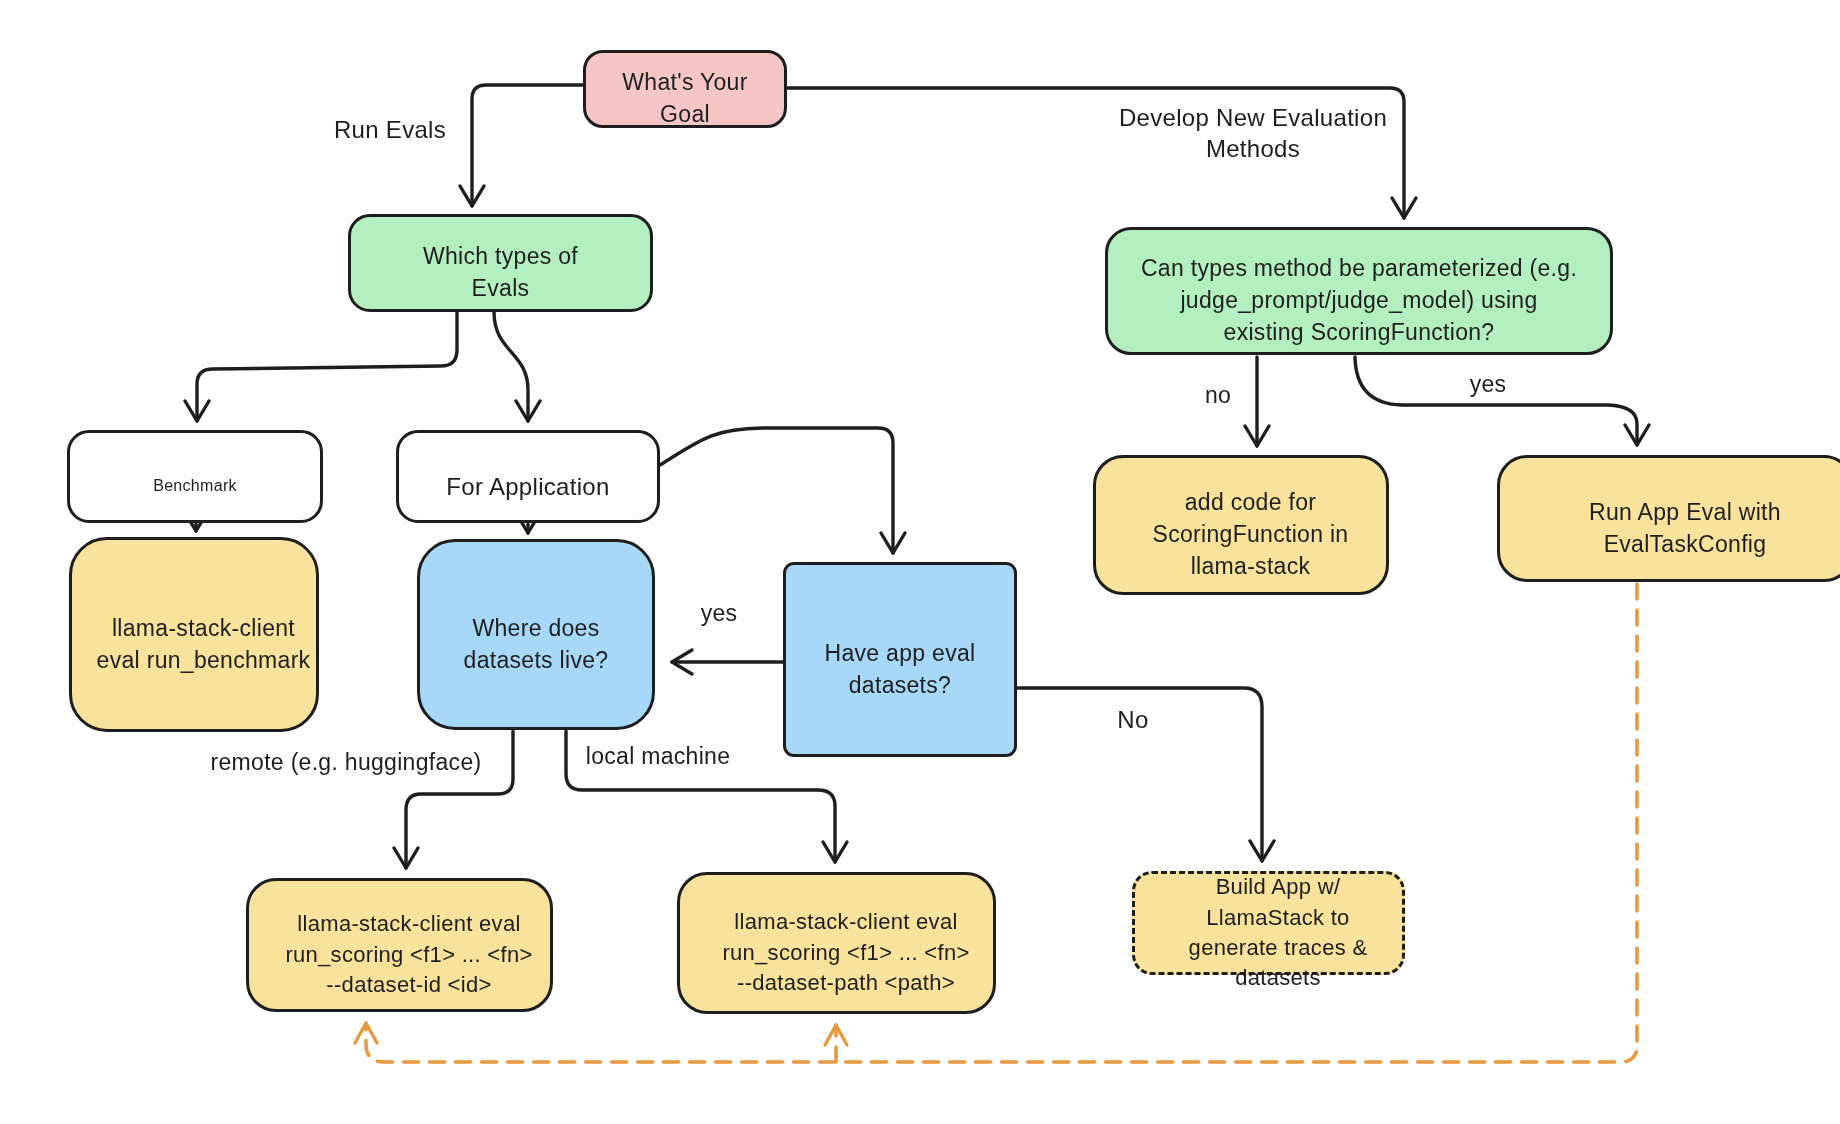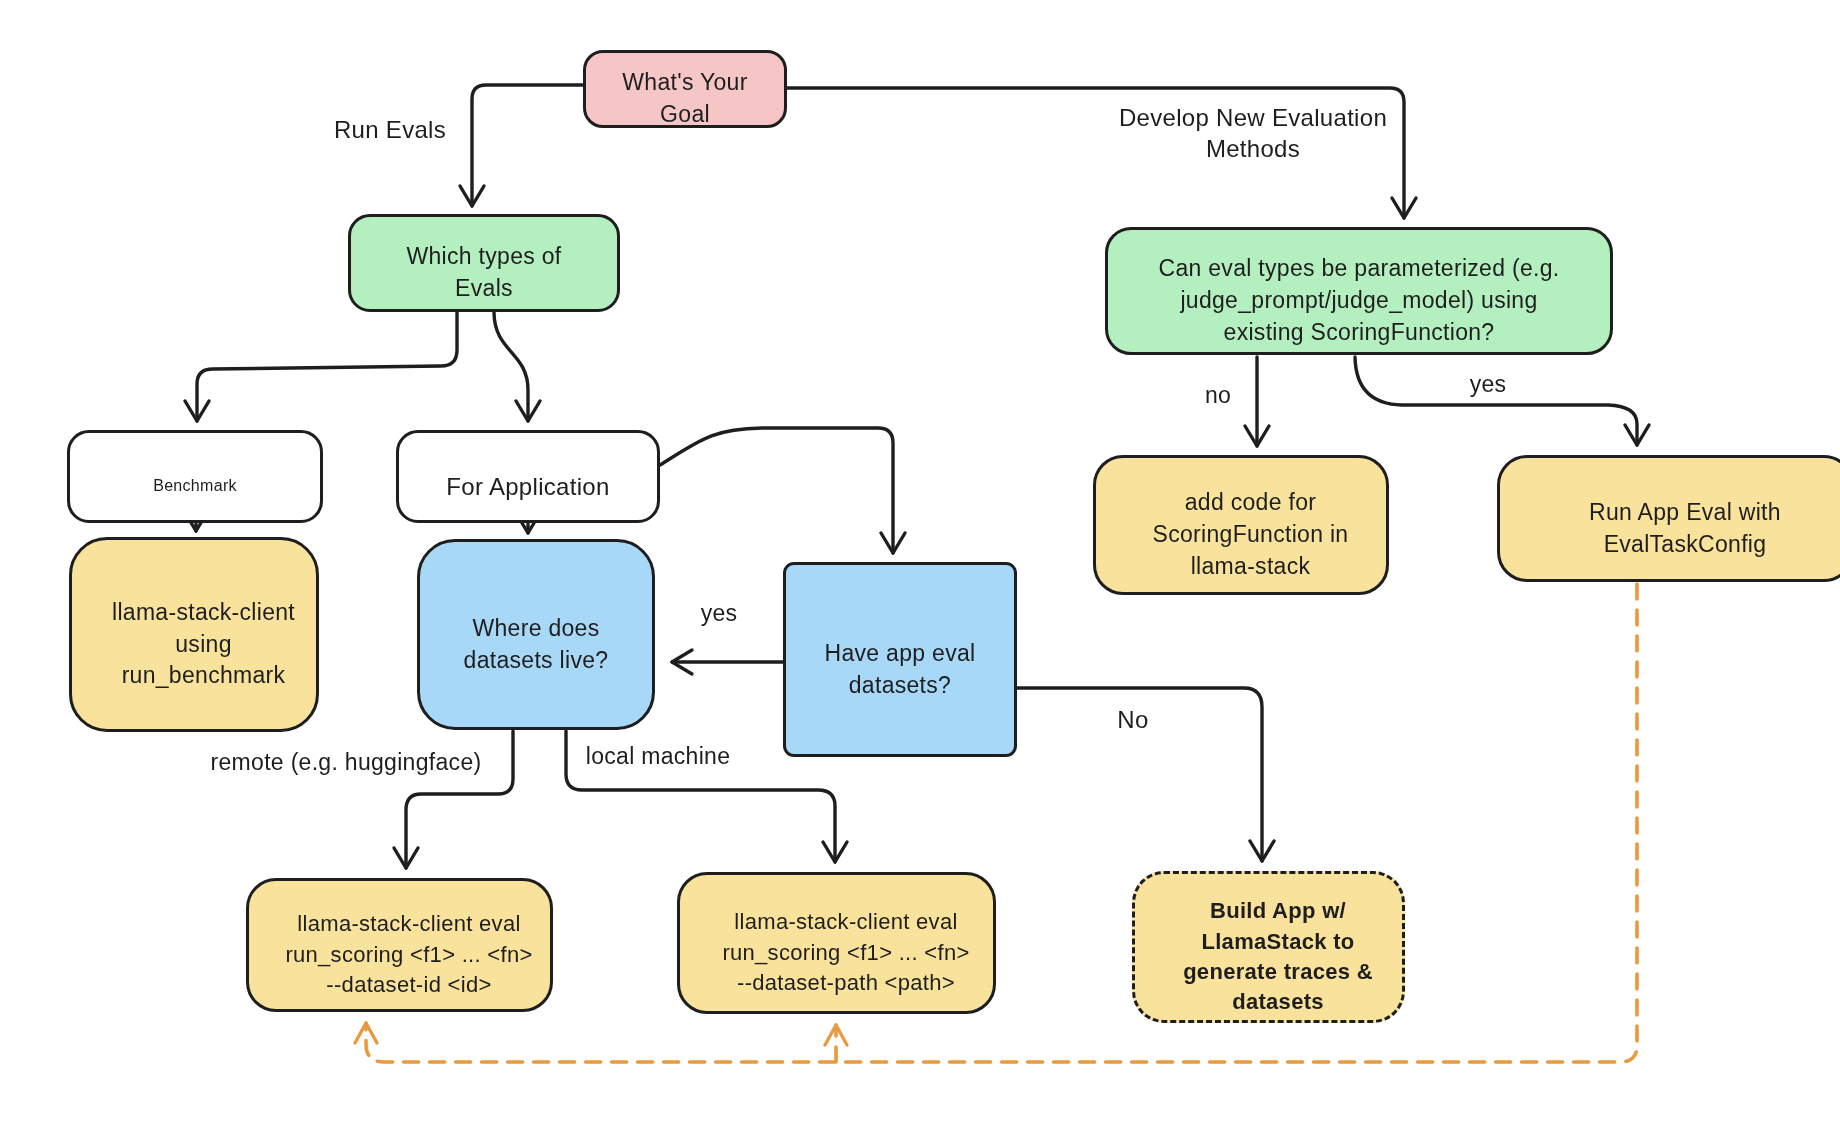--- a/index.html
+++ b/index.html
@@ -58,42 +58,42 @@
       <path d="M 1637 584 L 1637 1046 Q 1637 1062 1620 1062 L 384 1062 Q 366 1062 366 1044 L 366 1023" marker-end="url(#ah-o)"></path>
       <path d="M 836 1062 L 836 1025" marker-end="url(#ah-o)"></path>
     </g>
   </svg>
 
   <div class="node fill-pink" style="left:583px;top:50px;width:204px;height:78px;border-radius:20px;">
     <span>What's Your
 Goal</span>
   </div>
 
-  <div class="node fill-green" style="left:348px;top:214px;width:272px;height:98px;border-radius:22px;">
+  <div class="node fill-green" style="left:348px;top:214px;width:305px;height:98px;border-radius:22px;">
     <span>Which types of
 Evals</span>
   </div>
 
   <div class="node fill-green" style="left:1105px;top:227px;width:508px;height:128px;border-radius:26px;">
-    <span>Can eval types be parameterized (e.g.
+    <span>Can types method be parameterized (e.g.
 judge_prompt/judge_model) using
 existing ScoringFunction?</span>
   </div>
 
   <div class="node" style="left:67px;top:430px;width:256px;height:93px;border-radius:22px;font-size:16px;justify-content:center;">
     <span>Benchmark</span>
   </div>
 
   <div class="node" style="left:396px;top:430px;width:264px;height:93px;border-radius:22px;font-size:24px;">
     <span>For Application</span>
   </div>
 
   <div class="node fill-yellow" style="left:69px;top:537px;width:250px;height:195px;border-radius:38px;">
     <span>llama-stack-client
-using run_benchmark</span>
+eval run_benchmark</span>
   </div>
 
   <div class="node fill-blue" style="left:417px;top:539px;width:238px;height:191px;border-radius:38px;">
     <span>Where does
 datasets live?</span>
   </div>
 
   <div class="node fill-blue" style="left:783px;top:562px;width:234px;height:195px;border-radius:11px;">
     <span>Have app eval
 datasets?</span>
@@ -115,21 +115,21 @@
 run_scoring &lt;f1&gt; ... &lt;fn&gt;
 --dataset-id &lt;id&gt;</span>
   </div>
 
   <div class="node fill-yellow" style="left:677px;top:872px;width:319px;height:142px;border-radius:30px;font-size:22px;">
     <span>llama-stack-client eval
 run_scoring &lt;f1&gt; ... &lt;fn&gt;
 --dataset-path &lt;path&gt;</span>
   </div>
 
-  <div class="node fill-yellow border-dashed" style="left:1132px;top:871px;width:273px;height:152px;border-radius:32px;font-size:22px;font-weight:bold;">
+  <div class="node fill-yellow border-dashed" style="left:1132px;top:871px;width:273px;height:104px;border-radius:20px;font-size:22px;">
     <span>Build App w/
 LlamaStack to
 generate traces &amp;
 datasets</span>
   </div>
 
   <div class="elabel big" style="left:390px;top:130px;">Run Evals</div>
   <div class="elabel big" style="left:1253px;top:133px;">Develop New Evaluation
 Methods</div>
   <div class="elabel" style="left:1218px;top:396px;">no</div>

